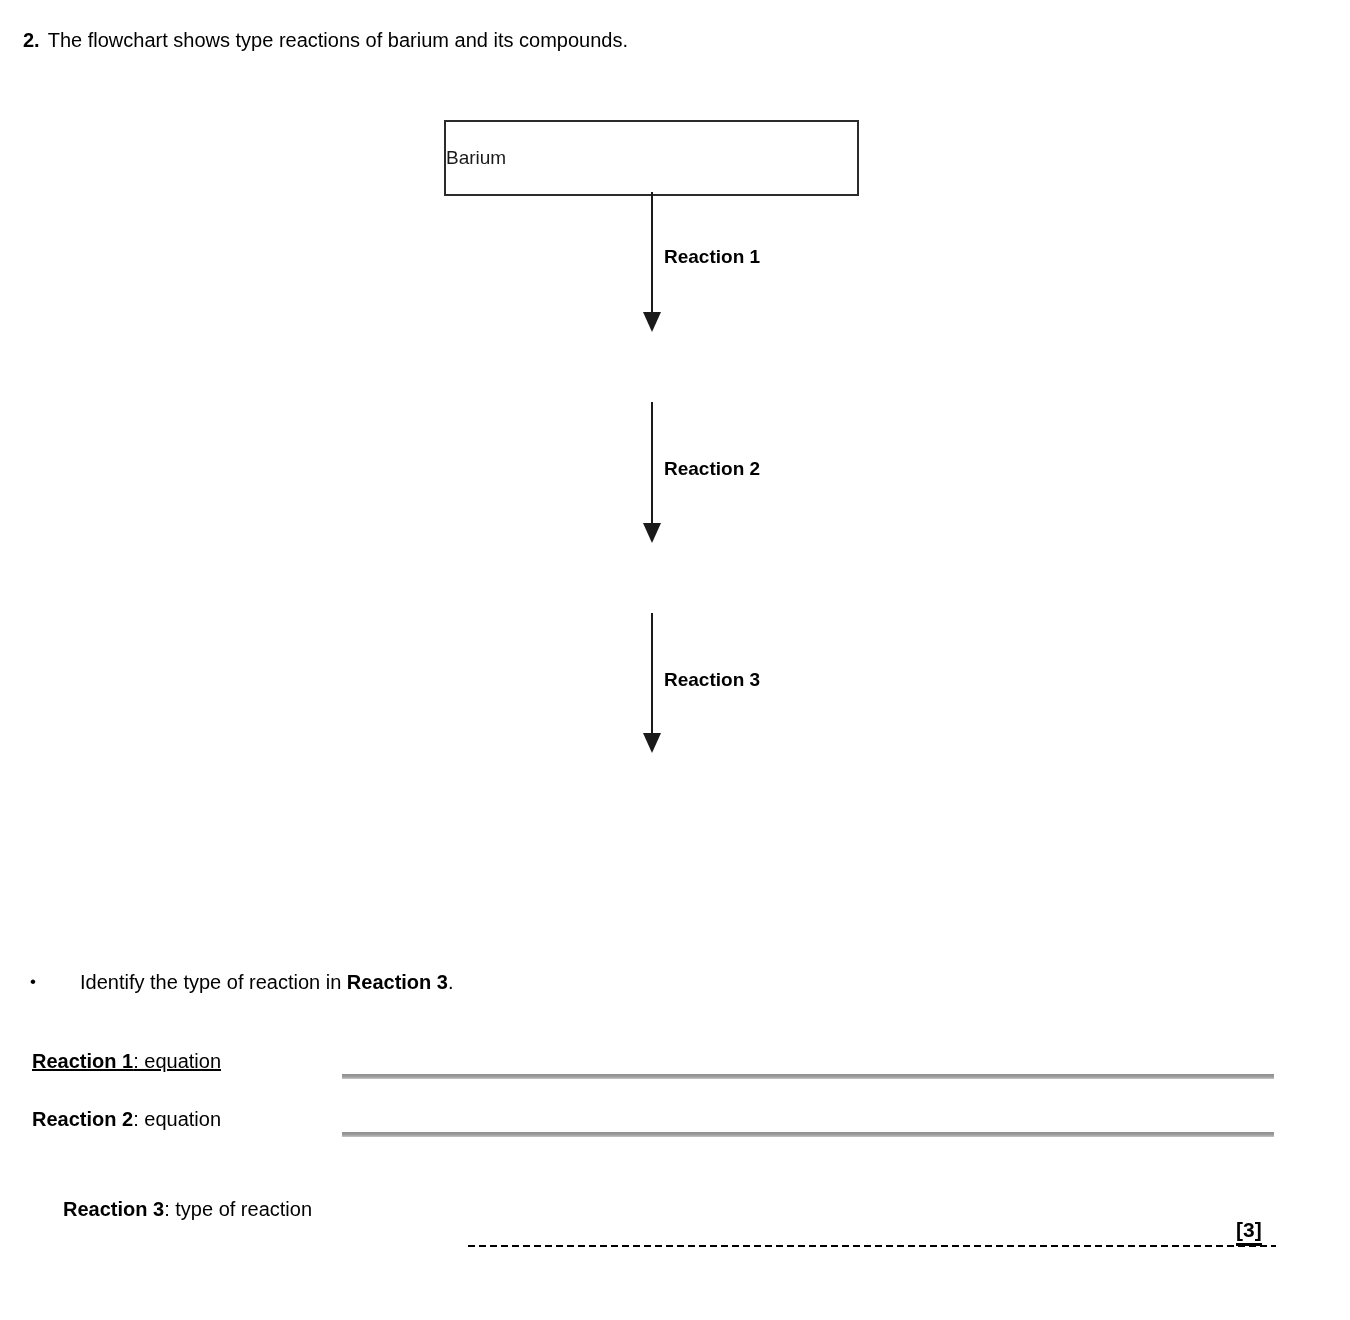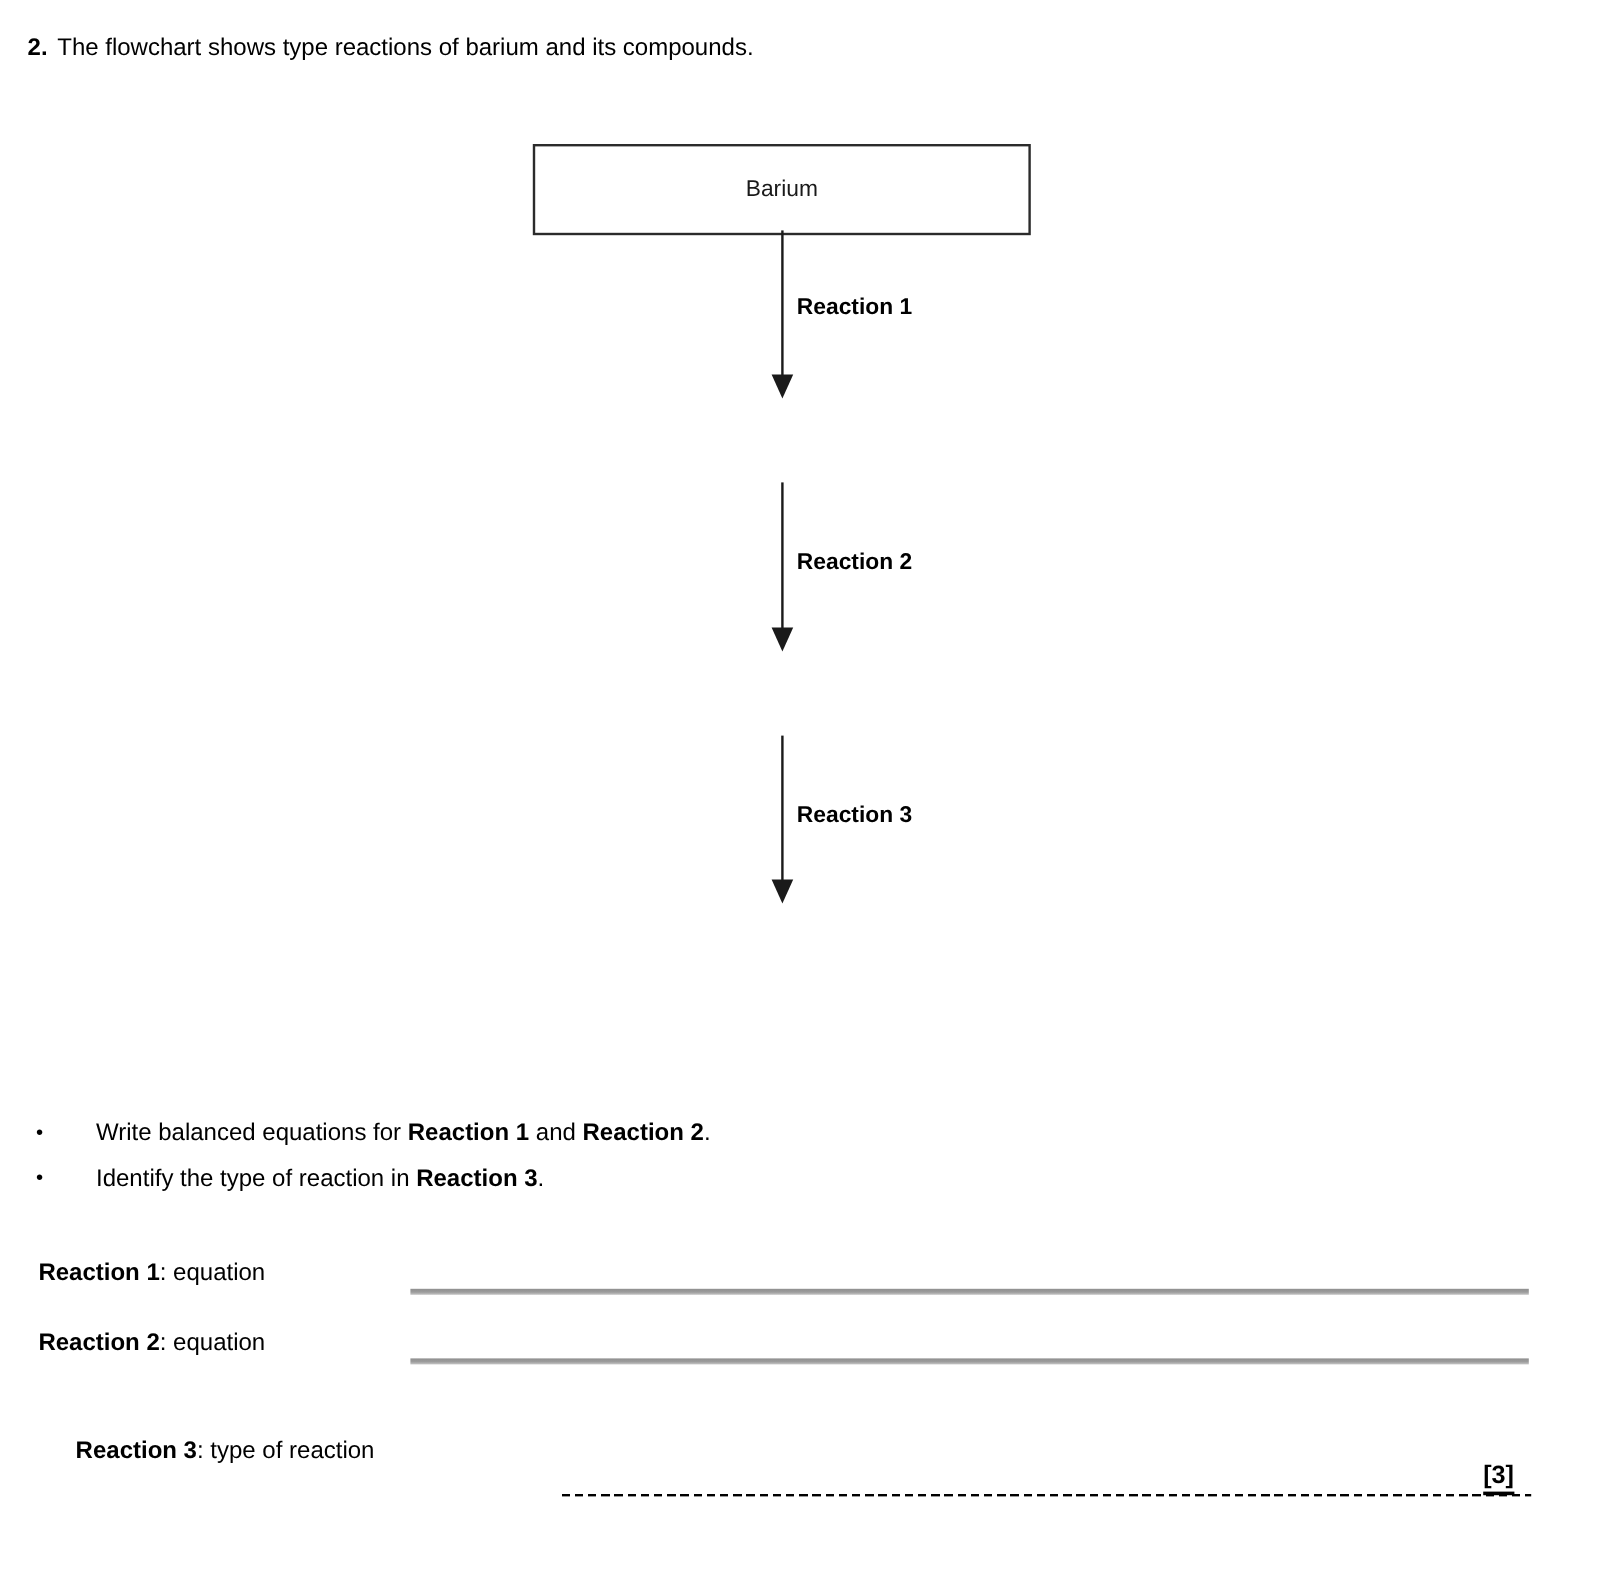--- a/index.html
+++ b/index.html
@@ -25,21 +25,21 @@
 
   
   .flow-box {
     position: absolute;
     left: 444px;
     width: 411px;
     border: 2px solid #2b2b2b;
     background: #ffffff;
     display: flex;
     align-items: center;
-    justify-content: center;
+    justify-content: flex-start;
     font-size: 19px;
     color: #1a1a1a;
   }
   .flow-line {
     position: absolute;
     left: 651px;
     width: 2px;
     background: #1a1a1a;
   }
   .flow-arrowhead {
@@ -124,29 +124,26 @@
   <div class="flow-line" style="top:402px; height:122px;"></div>
   <div class="flow-arrowhead" style="top:523px;"></div>
   <div class="flow-arrow-label" style="top:458px;">Reaction 2</div>
 
 
   <div class="flow-line" style="top:613px; height:122px;"></div>
   <div class="flow-arrowhead" style="top:733px;"></div>
   <div class="flow-arrow-label" style="top:669px;">Reaction 3</div>
 
 
-  <div class="bullet-row" style="top:931px;">
-    <span class="glyph">•</span><span><span>Write balanced equations for </span><b>Reaction 1</b><span> and </span><b>Reaction 2</b><span>.</span></span>
-  </div>
 
   <div class="bullet-row" style="top:969px;">
     <span class="glyph">•</span><span><span>Identify the type of reaction in </span><b>Reaction 3</b><span>.</span></span>
   </div>
 
-  <div class="answer-label" style="top:1048px;">
+  <div class="answer-label" style="top:1048px;text-decoration:underline;">
     <b>Reaction 1</b><span>: equation</span>
   </div>
   <div class="answer-line-solid" style="top:1074px;"></div>
 
   <div class="answer-label" style="top:1106px;">
     <b>Reaction 2</b><span>: equation</span>
   </div>
   <div class="answer-line-solid" style="top:1132px;"></div>
 
   <div class="answer-label" style="top:1196px;margin-left:31px;">

